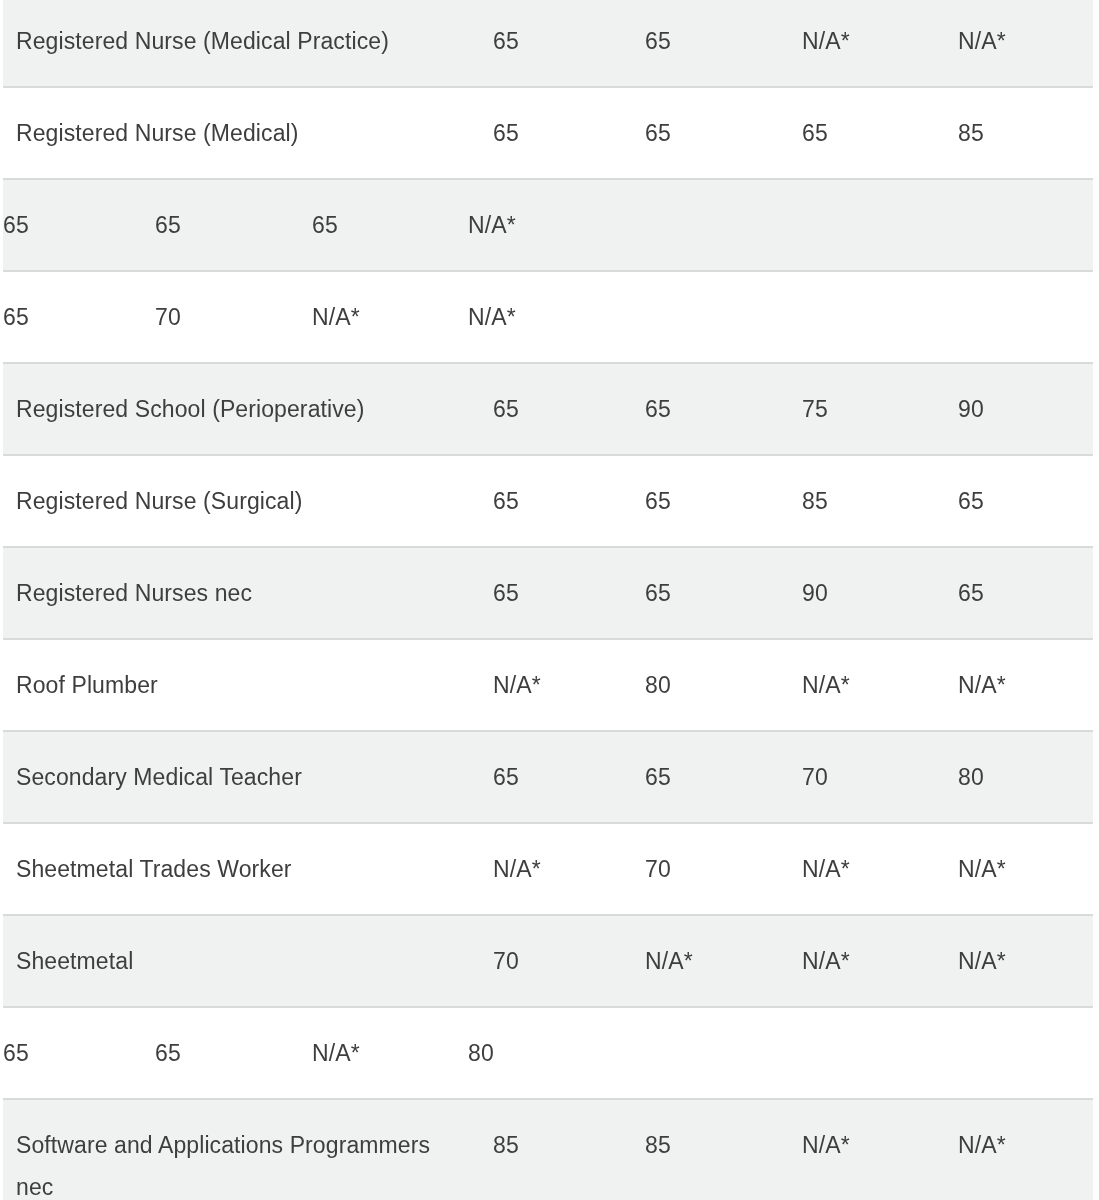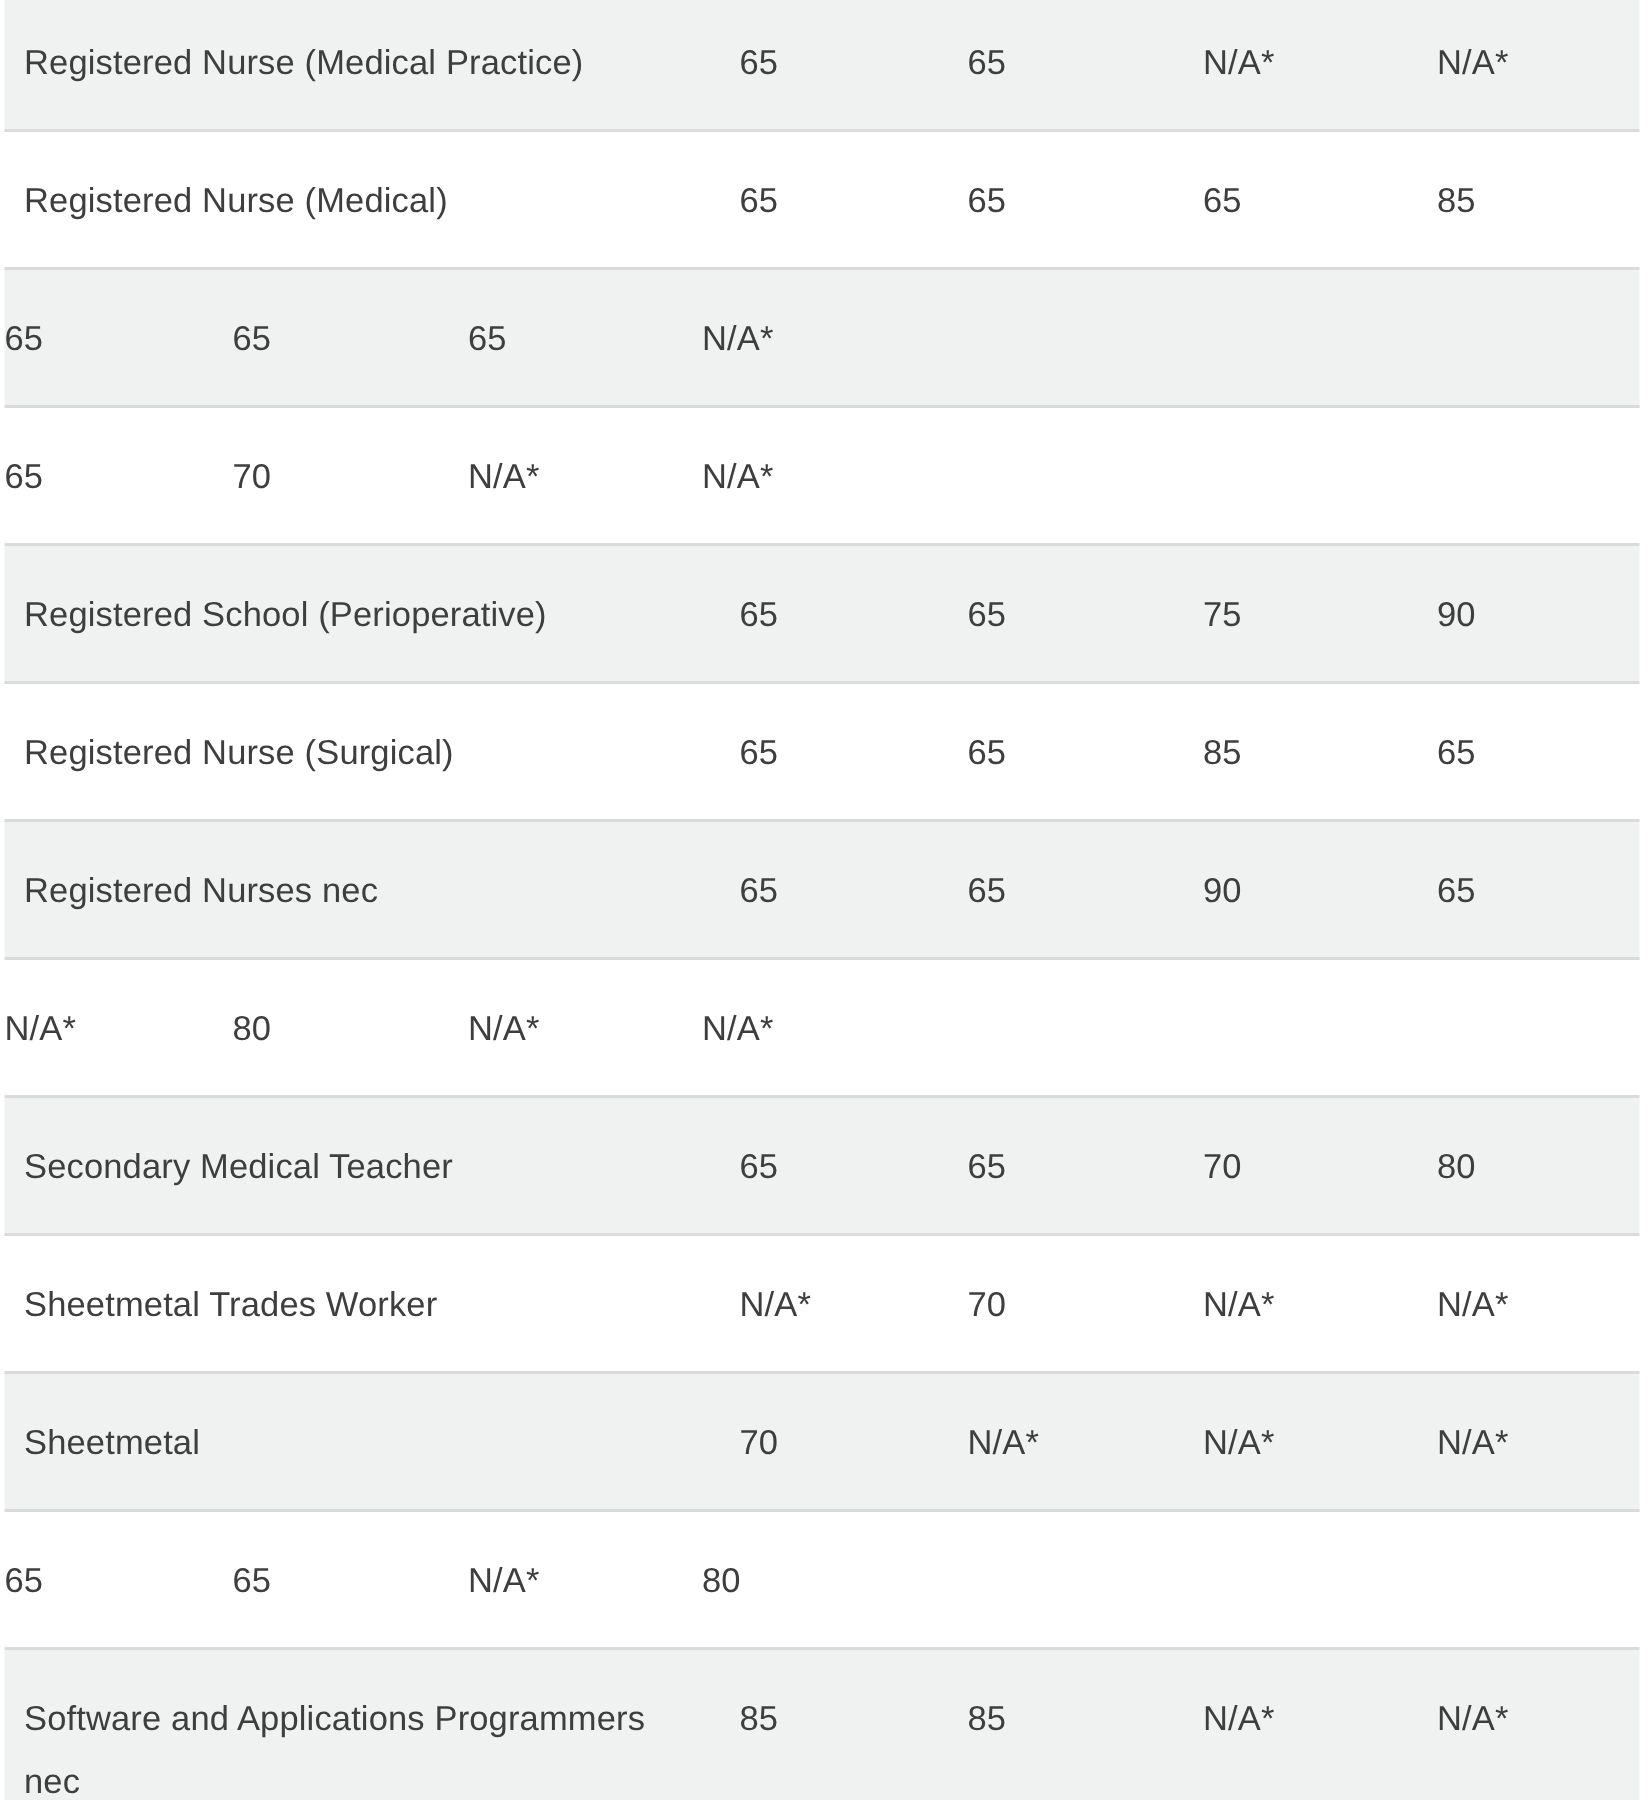--- a/index.html
+++ b/index.html
@@ -102,20 +102,21 @@
 
   <div class="row">
     <div class="cell occ">Registered Nurses nec</div>
     <div class="cell val v1">65</div>
     <div class="cell val v2">65</div>
     <div class="cell val v3">90</div>
     <div class="cell val v4">65</div>
   </div>
 
   <div class="row">
+    <div class="cell occ">Roof Plumber</div>
     <div class="cell val v1">N/A*</div>
     <div class="cell val v2">80</div>
     <div class="cell val v3">N/A*</div>
     <div class="cell val v4">N/A*</div>
   </div>
 
   <div class="row">
     <div class="cell occ">Secondary Medical Teacher</div>
     <div class="cell val v1">65</div>
     <div class="cell val v2">65</div>

